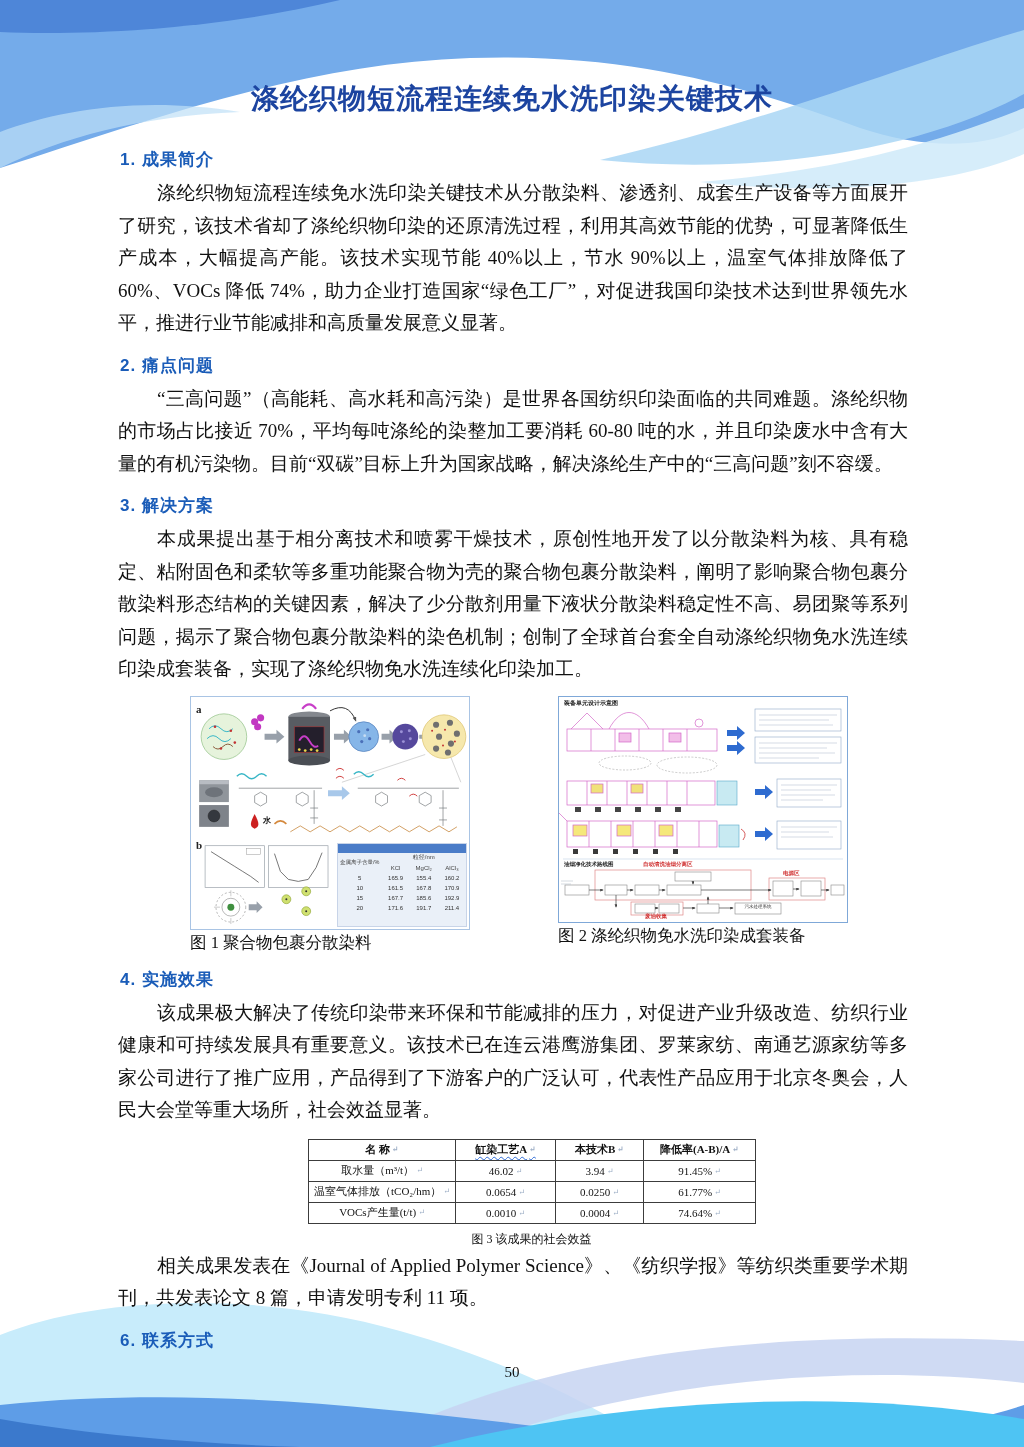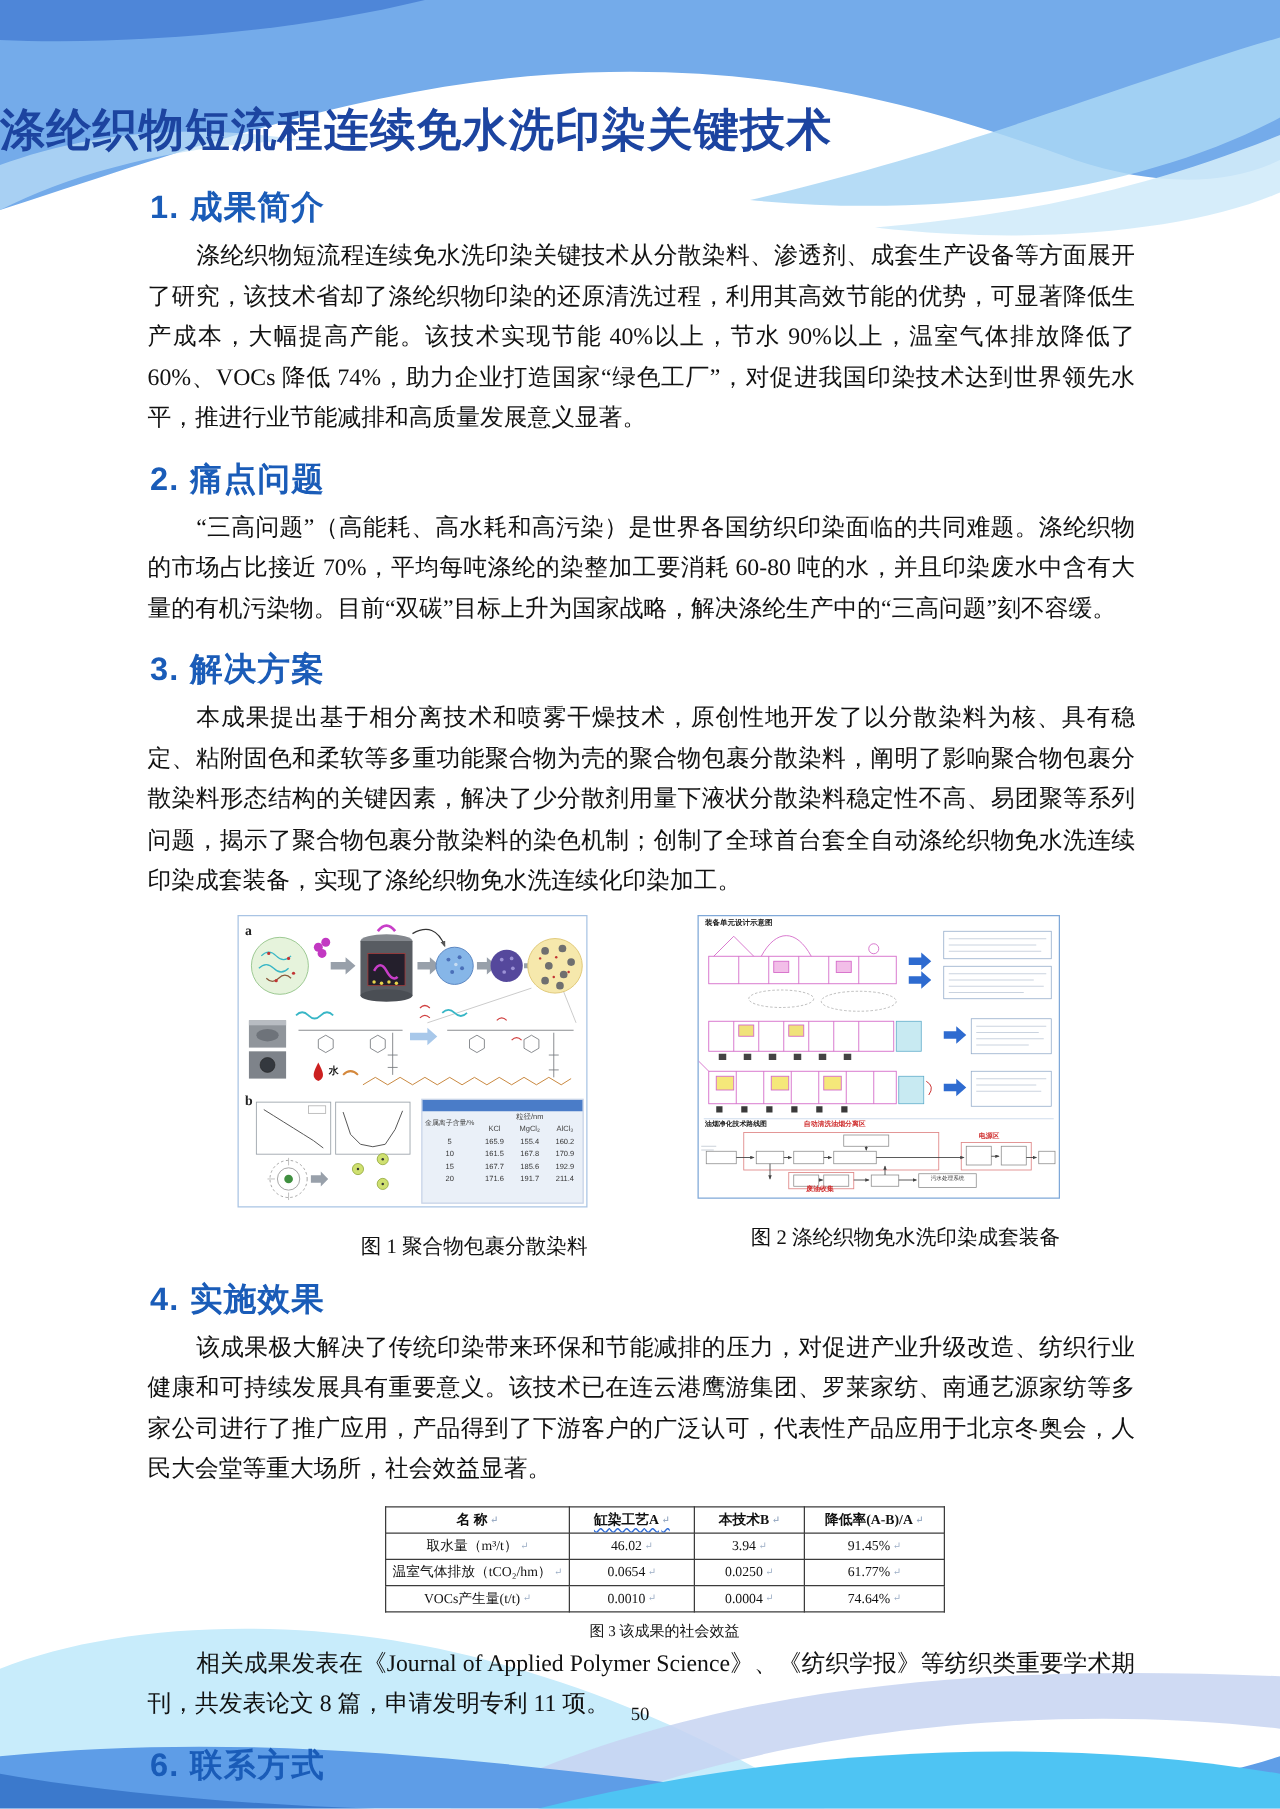--- a/index.html
+++ b/index.html
@@ -1,36 +1,36 @@
 <!DOCTYPE html>
 <html><head>
 <meta charset="utf-8">
 <style>
   html,body{margin:0;padding:0;background:#e8e8e8;}
   .page{position:relative;width:1024px;height:1447px;background:#fff;overflow:hidden;
         font-family:"Liberation Serif","DejaVu Serif",serif;color:#111;margin:0 auto;}
   svg{display:block;}
   .banner-top{position:absolute;top:0;left:0;width:1024px;height:190px;z-index:1;}
   .banner-bottom{position:absolute;bottom:0;left:0;width:1024px;height:160px;z-index:1;}
-  .doc-title{position:absolute;top:80px;left:0;width:1024px;text-align:left;z-index:3;
+  .doc-title{position:absolute;top:80px;left:0;width:1024px;text-align:center;z-index:3;
              font-family:"Liberation Sans","DejaVu Sans",sans-serif;font-weight:bold;
-             font-size:36px;letter-spacing:1px;color:#1c44a0;}
+             font-size:28px;letter-spacing:1px;color:#1c44a0;}
   .content{position:absolute;top:134px;left:118px;width:790px;z-index:2;}
   .sec-h{font-family:"Liberation Sans","DejaVu Sans",sans-serif;font-weight:bold;
-         font-size:26px;color:#1a5cb8;margin:14px 0 6px 2px;letter-spacing:1px;}
+         font-size:17px;color:#1a5cb8;margin:14px 0 6px 2px;letter-spacing:1px;}
   .body-p{font-size:19px;line-height:32.5px;text-align:justify;text-indent:2.05em;
           margin:2px 0 6px 0;}
   
   .figs{display:flex;margin-top:10px;}
   .figwrap1{width:280px;margin-left:72px;}
   .figwrap2{width:290px;margin-left:88px;}
   .figbox{position:relative;background:#fff;border:1px solid #a9c4e4;}
   .figbox1{height:232px;}
   .figbox2{height:225px;border-color:#7fa8d8;}
-  .figcap{text-align:right;font-size:16.5px;margin-top:20px;white-space:nowrap;}
+  .figcap{text-align:left;font-size:16.5px;margin-top:2px;white-space:nowrap;}
   .ovl{position:absolute;z-index:4;line-height:1.1;}
   .pan-lab{font-family:"Liberation Serif",serif;font-weight:bold;font-size:11px;color:#222;}
   .tinyb{font-family:"Liberation Sans",sans-serif;font-weight:bold;font-size:6px;color:#222;}
   .tinyr{font-family:"Liberation Sans",sans-serif;font-weight:bold;font-size:6px;color:#d03030;}
   .tinyn{font-family:"Liberation Sans",sans-serif;font-size:5px;color:#333;}
   
   .minitbl-wrap{position:absolute;left:146px;top:146px;width:128px;height:82px;
                 background:#eaf0f8;border:1px solid #c8d4e8;z-index:4;}
   .minititle{height:9px;background:#4a7cc8;}
   table.mini{width:100%;border-collapse:collapse;font-family:"Liberation Sans",sans-serif;

